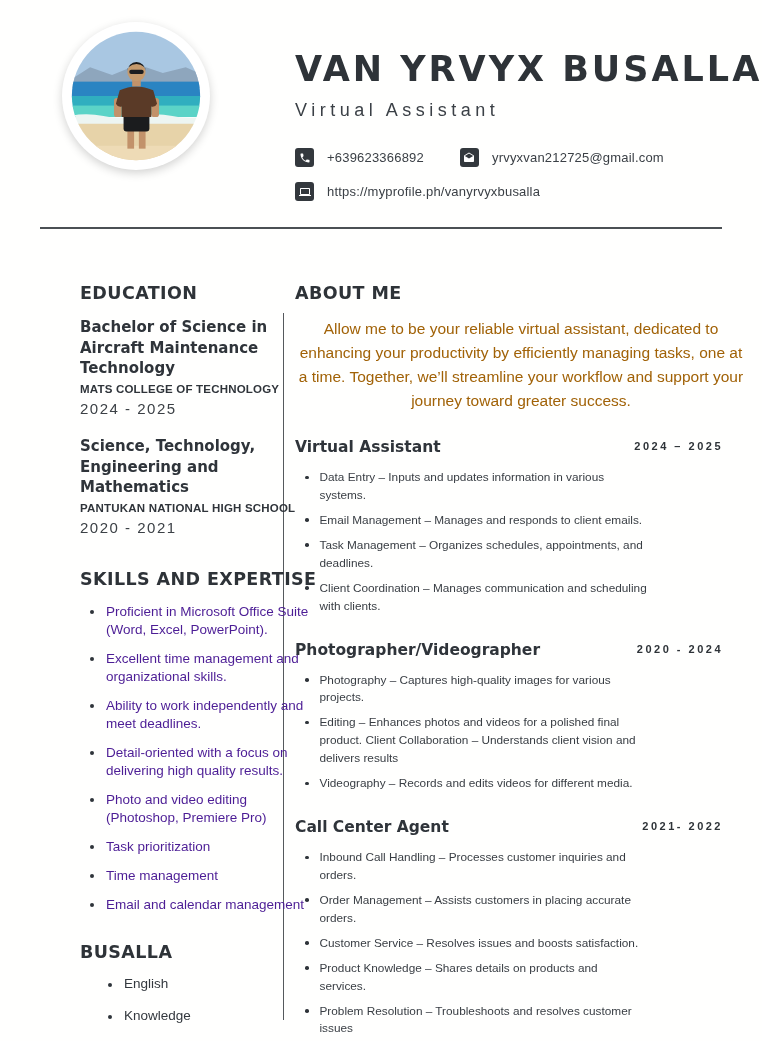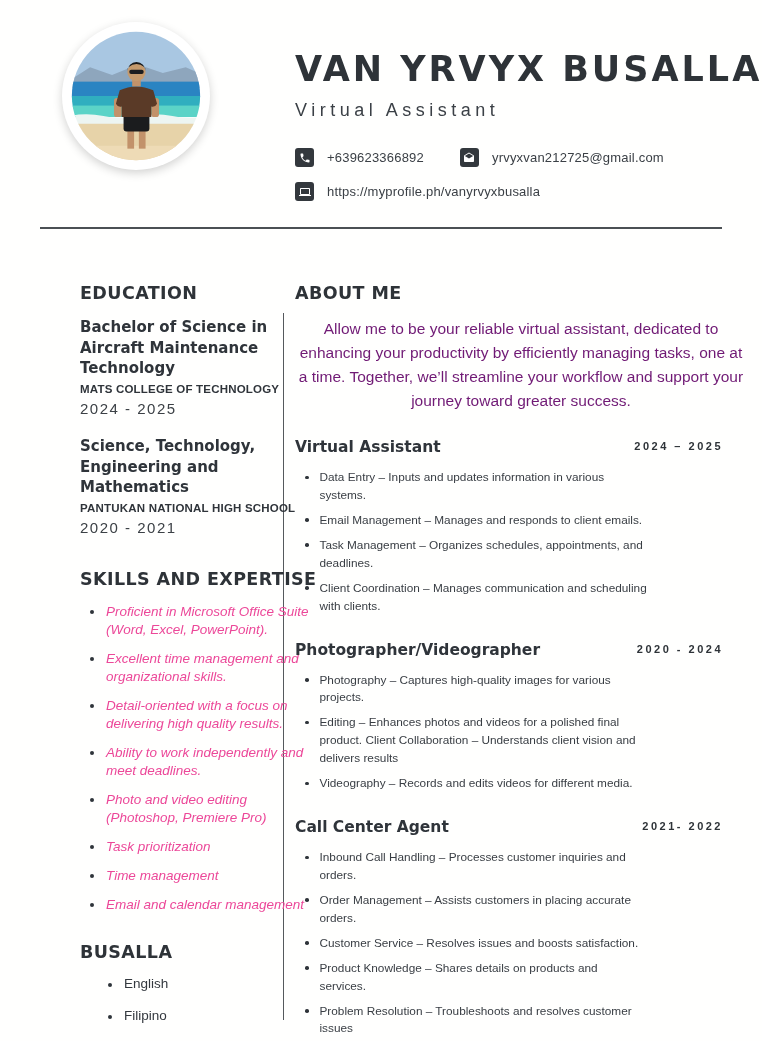--- a/index.html
+++ b/index.html
@@ -87,34 +87,34 @@
   .edu-dates { margin-top: 5px; font-size: 15px; color: #3c4146; letter-spacing: 1.5px; }
 
   .skills-heading { margin-top: 33px; }
   ul.plain { list-style: none; }
   ul.skills li, ul.langs li { display: flex; gap: 12px; margin-bottom: 11px; }
   .b-dot {
     width: 4px; height: 4px; border-radius: 50%;
     background: #2f343a; flex: 0 0 auto; margin-top: 7px;
   }
   ul.skills { padding-left: 10px; }
-  ul.skills li .b-text { font-size: 13.5px; line-height: 1.33; color: #ec4899; font-style: italic; }
+  ul.skills li .b-text { font-size: 13.5px; line-height: 1.33; color: #4c1d95; }
   .lang-heading { margin-top: 28px; }
   ul.langs { padding-left: 28px; }
   ul.langs li { margin-bottom: 17px; }
   ul.langs li .b-text { font-size: 13.5px; color: #33383e; }
 
   
   .right-col { position: absolute; left: 295px; top: 283px; width: 452px; }
   .about-text {
     margin-top: 14px;
     font-size: 15.5px;
     line-height: 1.55;
     text-align: center;
-    color: #701a75;
+    color: #a16207;
   }
   .work-heading { margin-top: 11px; }
   .job { margin-top: 25px; width: 428px; }
   .job-head { display: flex; justify-content: space-between; align-items: flex-start; }
   .job-title { font-size: 15.5px; font-weight: 700; color: #2f343a; font-family: "DejaVu Sans", "Liberation Sans", sans-serif; }
   .job-dates { font-size: 11px; font-weight: 700; letter-spacing: 2.5px; color: #2e3338; white-space: nowrap; padding-top: 2px; }
   ul.job-bullets { list-style: none; margin-top: 13px; width: 352px; padding-left: 10px; }
   ul.job-bullets li { display: flex; gap: 11px; margin-bottom: 7px; }
   ul.job-bullets .b-dot { width: 3.5px; height: 3.5px; margin-top: 6.5px; }
   ul.job-bullets .b-text { font-size: 11.8px; line-height: 1.52; color: #383d43; }
@@ -213,25 +213,25 @@
       <li>
           <span class="b-dot"></span>
           <span class="b-text">Proficient in Microsoft Office Suite (Word, Excel, PowerPoint).</span>
         </li>
       <li>
           <span class="b-dot"></span>
           <span class="b-text">Excellent time management and organizational skills.</span>
         </li>
       <li>
           <span class="b-dot"></span>
+          <span class="b-text">Ability to work independently and meet deadlines.</span>
+        </li>
+      <li>
+          <span class="b-dot"></span>
           <span class="b-text">Detail-oriented with a focus on delivering high quality results.</span>
-        </li>
-      <li>
-          <span class="b-dot"></span>
-          <span class="b-text">Ability to work independently and meet deadlines.</span>
         </li>
       <li>
           <span class="b-dot"></span>
           <span class="b-text">Photo and video editing (Photoshop, Premiere Pro)</span>
         </li>
       <li>
           <span class="b-dot"></span>
           <span class="b-text">Task prioritization</span>
         </li>
       <li>
@@ -245,21 +245,21 @@
     </ul>
 
     <h2 class="sec lang-heading">BUSALLA</h2>
     <ul class="plain langs">
       <li>
           <span class="b-dot"></span>
           <span class="b-text">English</span>
         </li>
       <li>
           <span class="b-dot"></span>
-          <span class="b-text">Filipino</span>
+          <span class="b-text">Knowledge</span>
         </li>
     </ul>
   </div>
 
   <div class="right-col">
     <h2 class="sec">ABOUT ME</h2>
     <p class="about-text">Allow me to be your reliable virtual assistant, dedicated to enhancing your productivity by efficiently managing tasks, one at a time. Together, we’ll streamline your workflow and support your journey toward greater success.</p>
 
 
     <div class="job">

